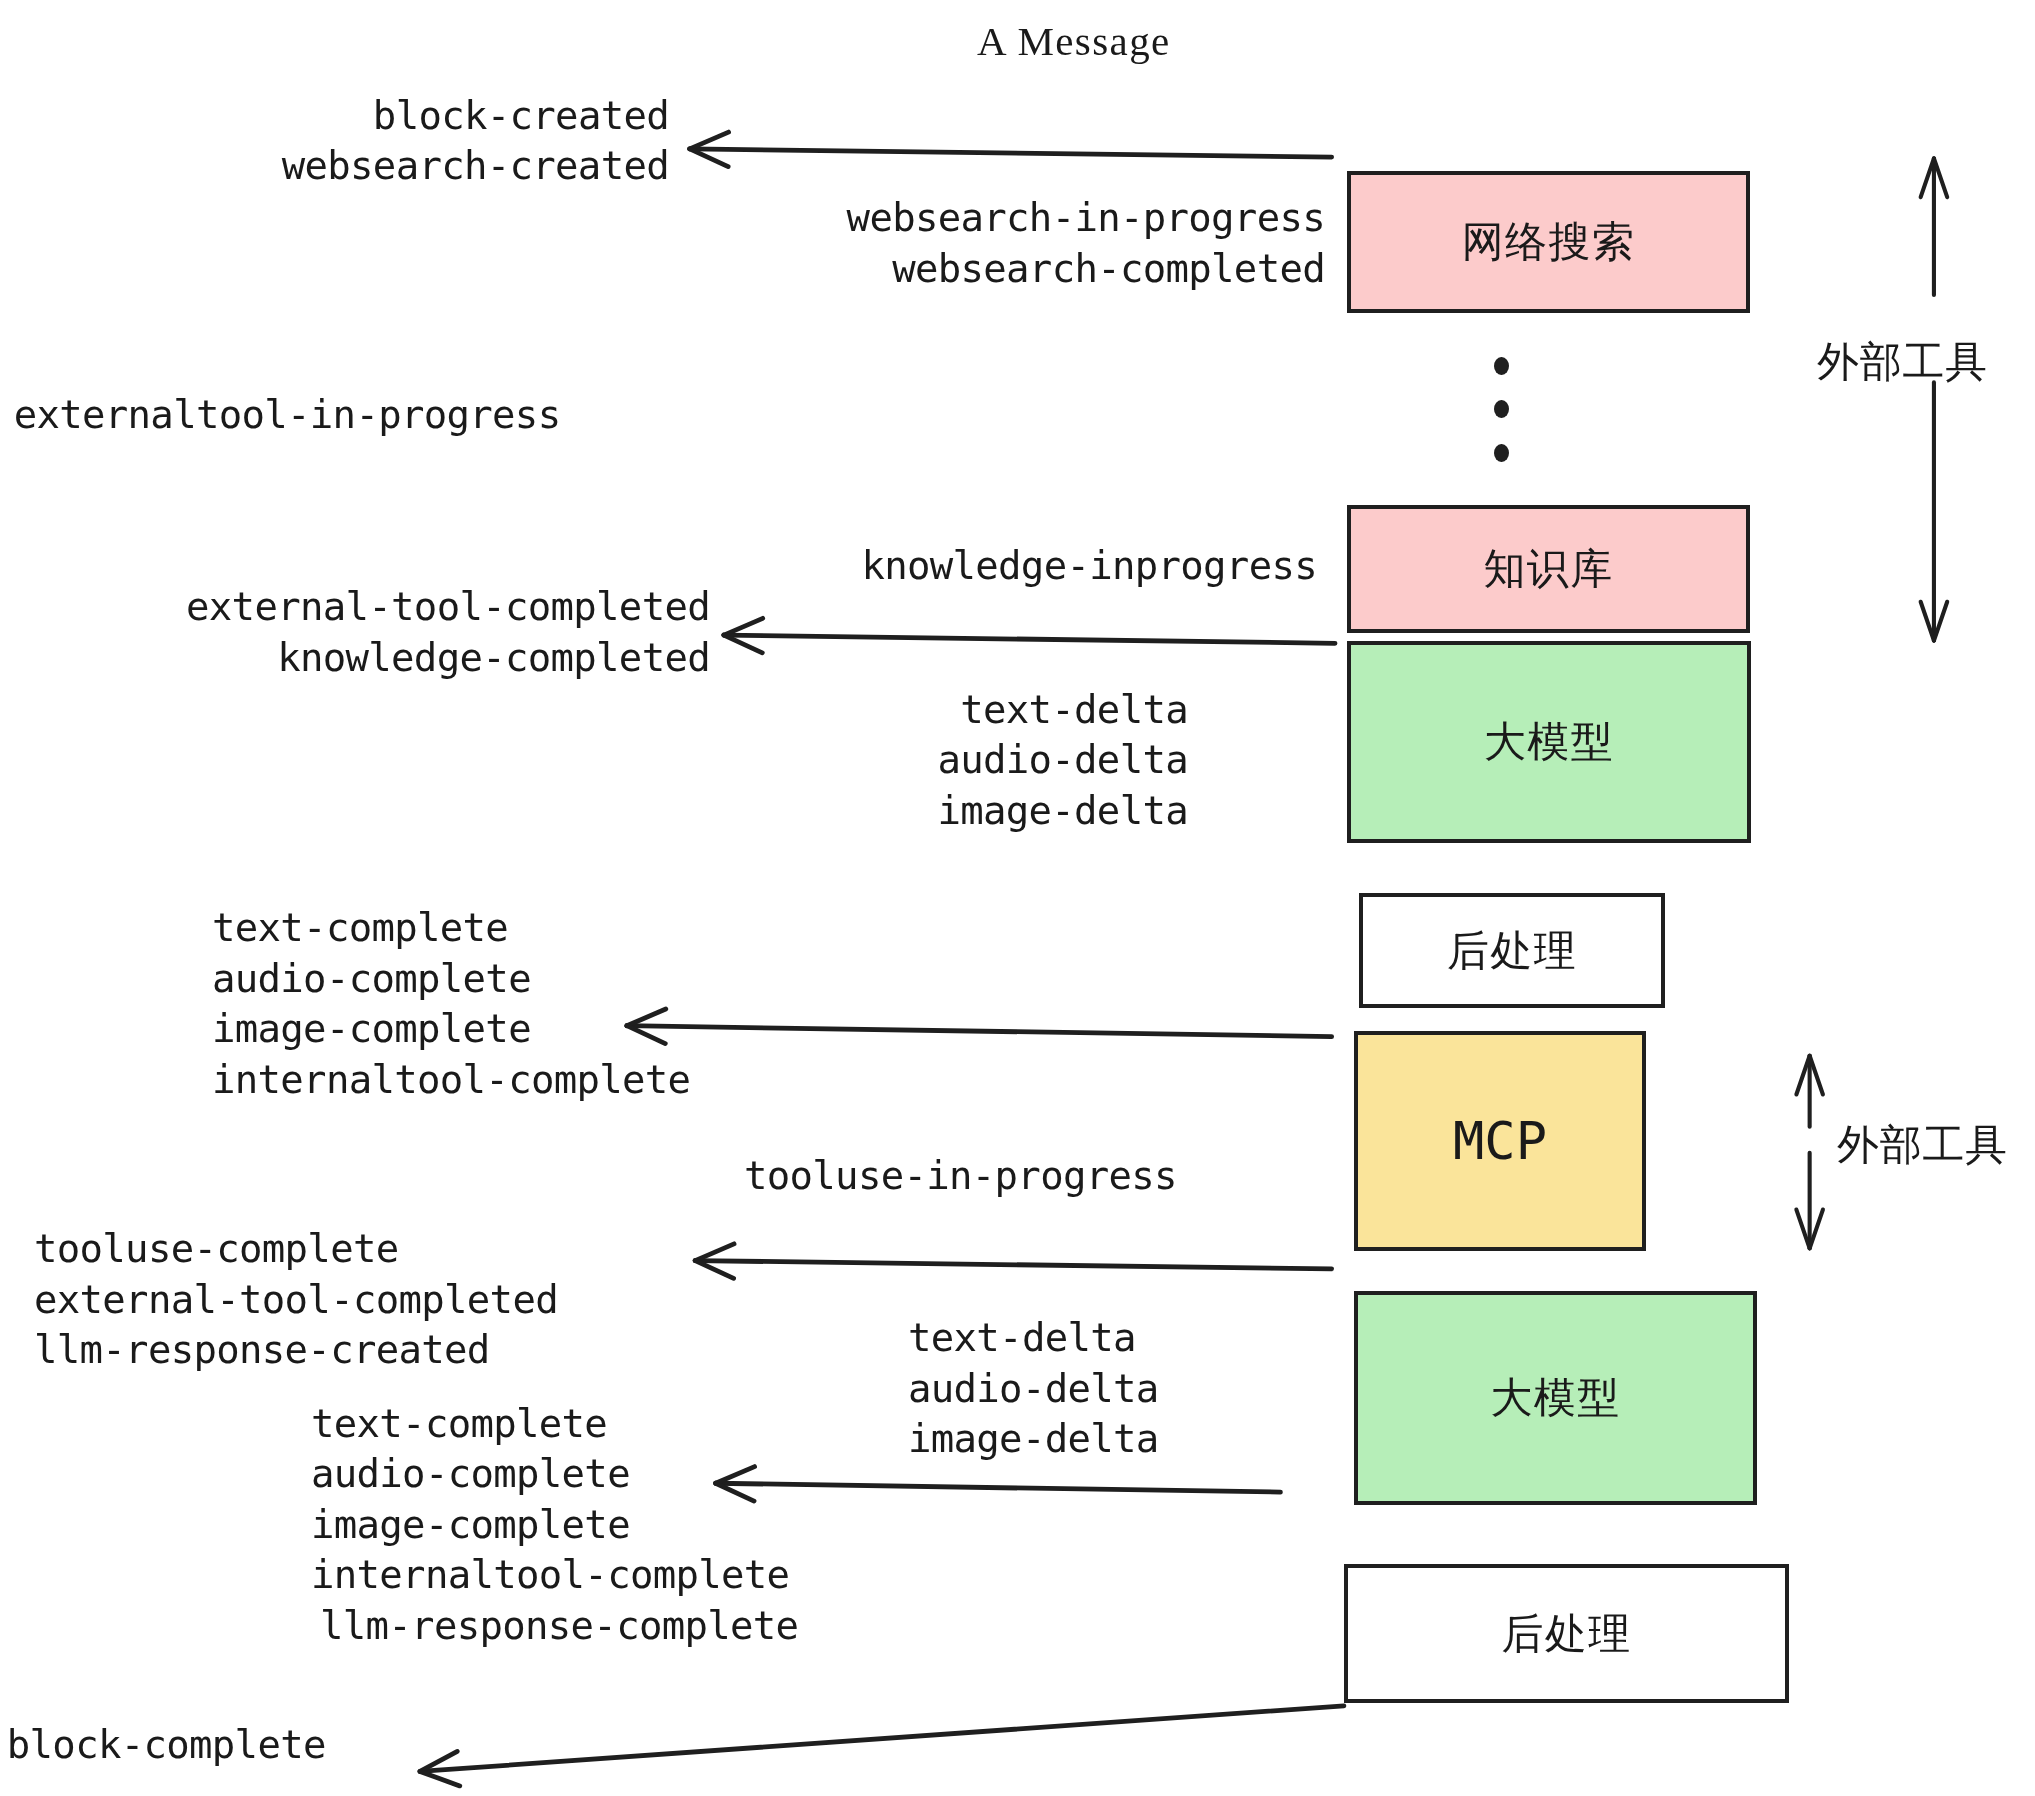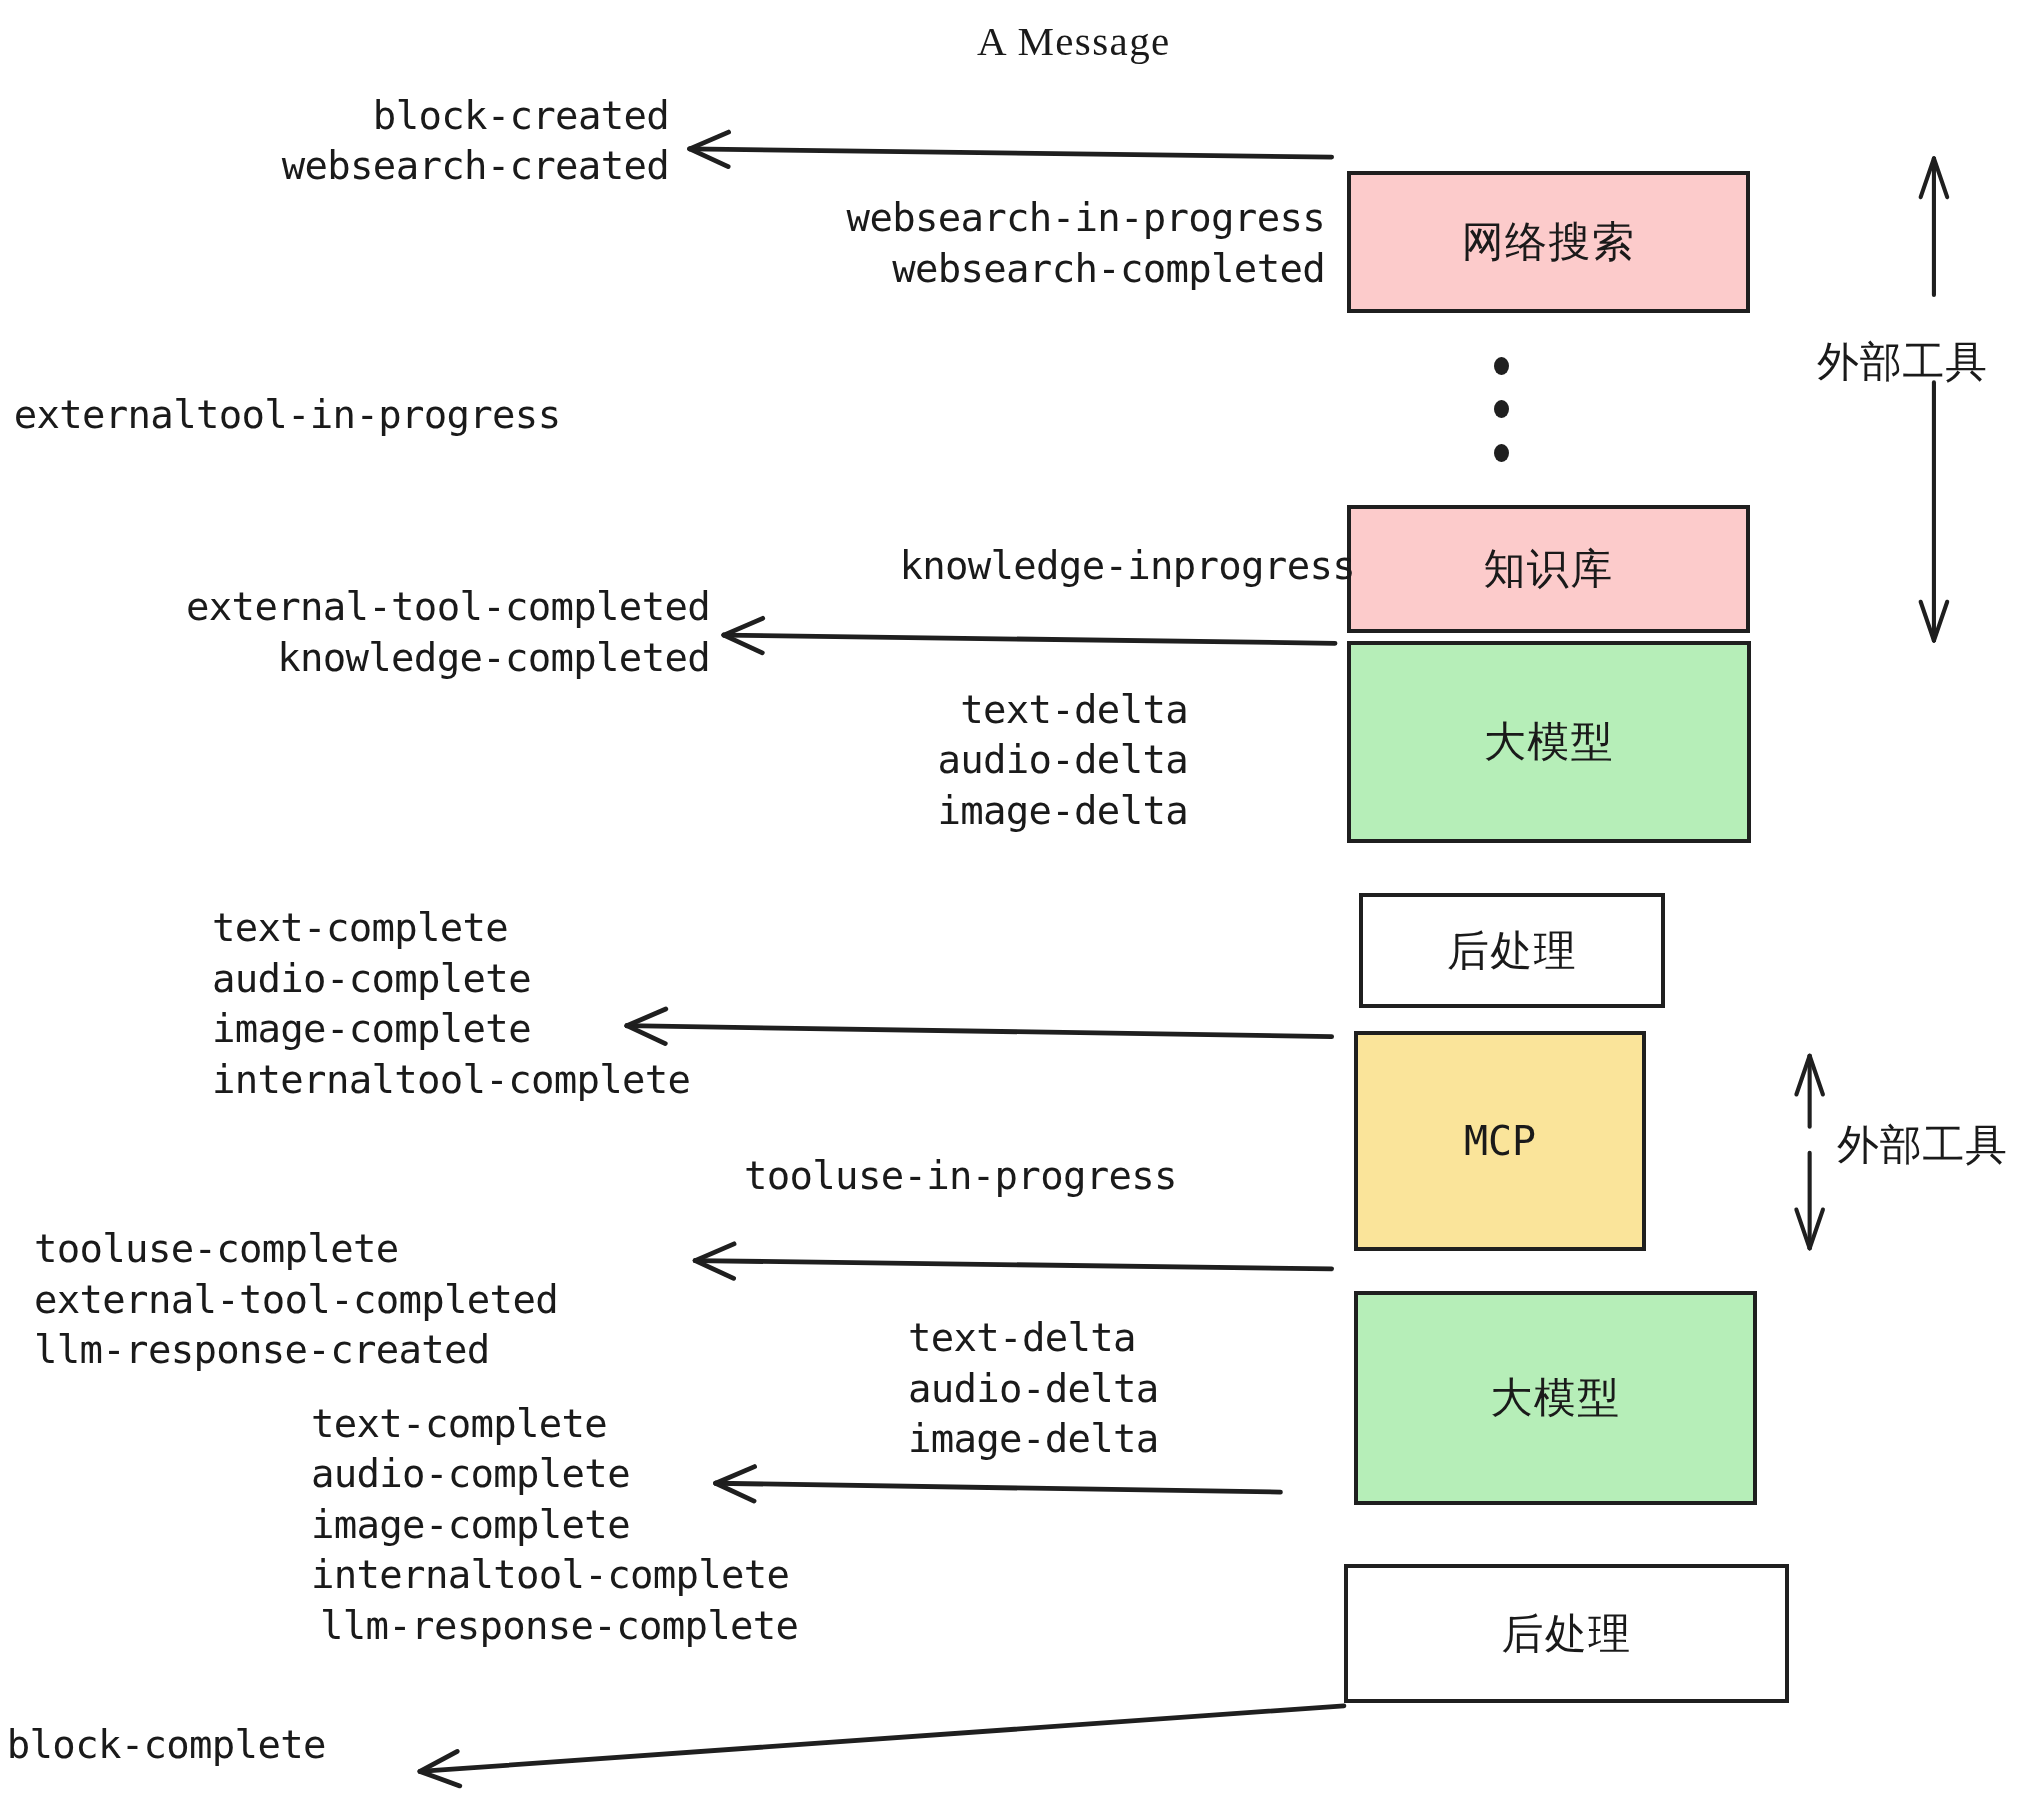--- a/index.html
+++ b/index.html
@@ -49,21 +49,21 @@
     display: flex;
     align-items: center;
     justify-content: center;
     font-family: "DejaVu Sans", sans-serif;
     font-size: 42px;
     color: #1a1a1a;
     letter-spacing: 1.4px;
   }
   .boxnode.mono {
     font-family: "DejaVu Sans Mono", monospace;
-    font-size: 40px;
+    font-size: 52px;
     letter-spacing: 0px;
   }
   .sidelabel {
     position: absolute;
     font-family: "DejaVu Sans", sans-serif;
     font-size: 42px;
     color: #1a1a1a;
     white-space: pre;
     line-height: 1;
     letter-spacing: 0.7px;
@@ -161,21 +161,21 @@
       <div class="boxnode" style="left: 1354px; top: 1291px; width: 403px; height: 214px; background: rgb(182, 238, 184); border-color: rgb(31, 31, 31);">大模型</div>
       <div class="boxnode" style="left: 1344px; top: 1564px; width: 445px; height: 139px; background: rgb(255, 255, 255); border-color: rgb(31, 31, 31);">后处理</div>
     </div>
 
   <div id="event-layer">
       <div class="evt r" style="top: 96px; right: 1366px;">block-created</div>
       <div class="evt r" style="top: 146px; right: 1366px; text-align: center;">websearch-created</div>
       <div class="evt r" style="top: 198px; right: 710px;">websearch-in-progress</div>
       <div class="evt r" style="top: 249px; right: 710px;">websearch-completed</div>
       <div class="evt l" style="top: 395px; left: 13.7px;">externaltool-in-progress</div>
-      <div class="evt r" style="top: 546px; right: 680px;">knowledge-inprogress</div>
+      <div class="evt r" style="top: 546px; right: 718px;">knowledge-inprogress</div>
       <div class="evt r" style="top: 587px; right: 1325px;">external-tool-completed</div>
       <div class="evt r" style="top: 638px; right: 1325px;">knowledge-completed</div>
       <div class="evt r" style="top: 690px; right: 847px;">text-delta</div>
       <div class="evt r" style="top: 740px; right: 847px;">audio-delta</div>
       <div class="evt r" style="top: 791px; right: 847px;">image-delta</div>
       <div class="evt l" style="top: 908px; left: 212px;">text-complete</div>
       <div class="evt l" style="top: 959px; left: 212px;">audio-complete</div>
       <div class="evt l" style="top: 1009px; left: 212px;">image-complete</div>
       <div class="evt l" style="top: 1060px; left: 212px;">internaltool-complete</div>
       <div class="evt l" style="top: 1142px; left: 744px; margin-top: 14px;">tooluse-in-progress</div>

